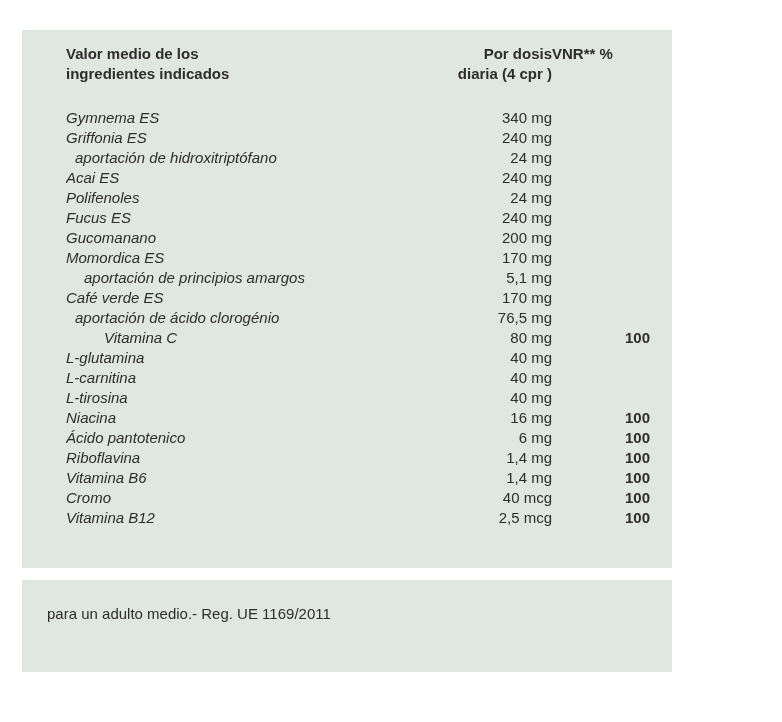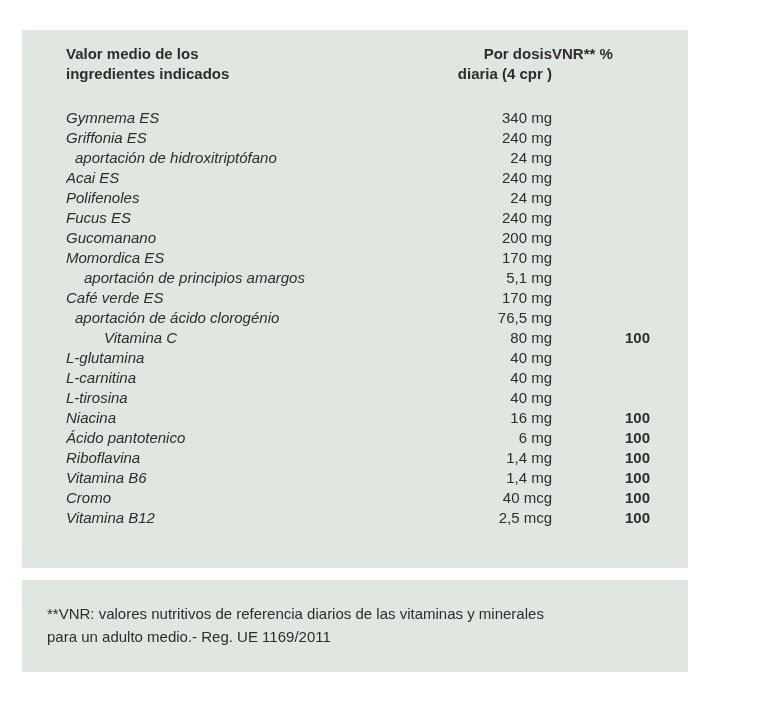--- a/index.html
+++ b/index.html
@@ -7,21 +7,21 @@
     --text:#2d2d2d;
   }
   *{margin:0;padding:0;box-sizing:border-box;}
   html,body{background:#ffffff;}
   body{
     font-family:"Liberation Sans","DejaVu Sans",sans-serif;
     color:var(--text);
   }
   .sheet{
     position:relative;
-    width:782px;
+    width:672px;
     height:722px;
     background:#ffffff;
     overflow:hidden;
   }
   .panel{
     position:absolute;
     background:var(--panel-bg);
   }
   .panel-main{
     left:22px; top:30px;
@@ -217,18 +217,17 @@
     <div class="cell-label" style="padding-left: 0px;">Vitamina B12</div>
     <div class="cell-value">2,5 mcg</div>
     <div class="cell-vnr">100</div>
   </div>
 </div>
 
   </div>
 
   <div class="panel panel-foot">
     <div class="footnote">
-      <div>**VNR: valores nutritivos de referencia diarios de las vitaminas y minerales</div>
       <div>para un adulto medio.- Reg. UE 1169/2011</div>
     </div>
   </div>
 
 </div>
 
 </body></html>

